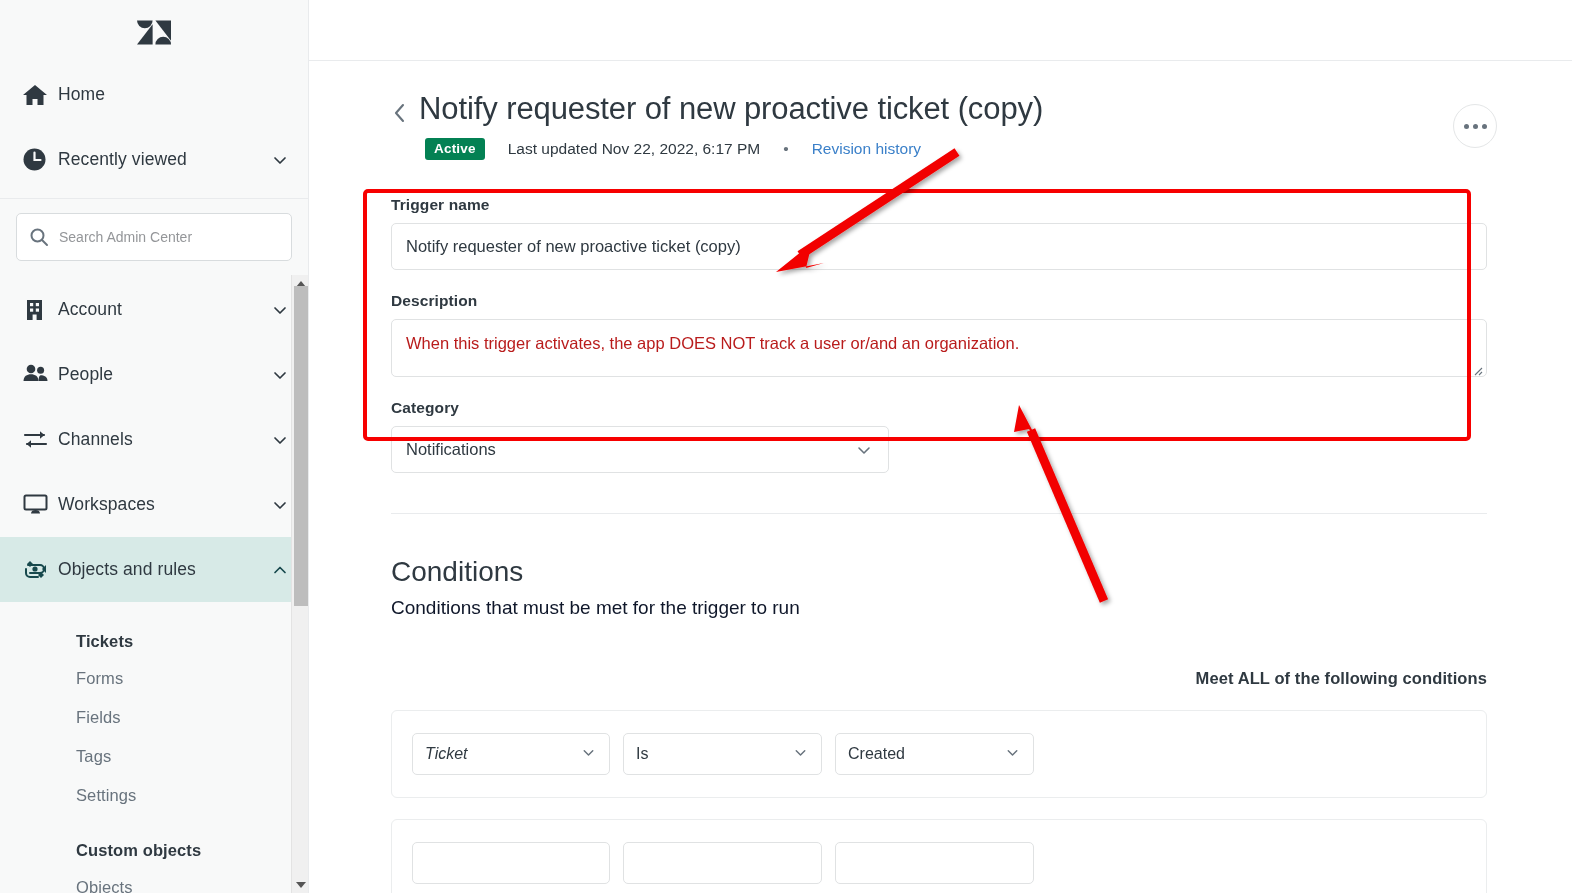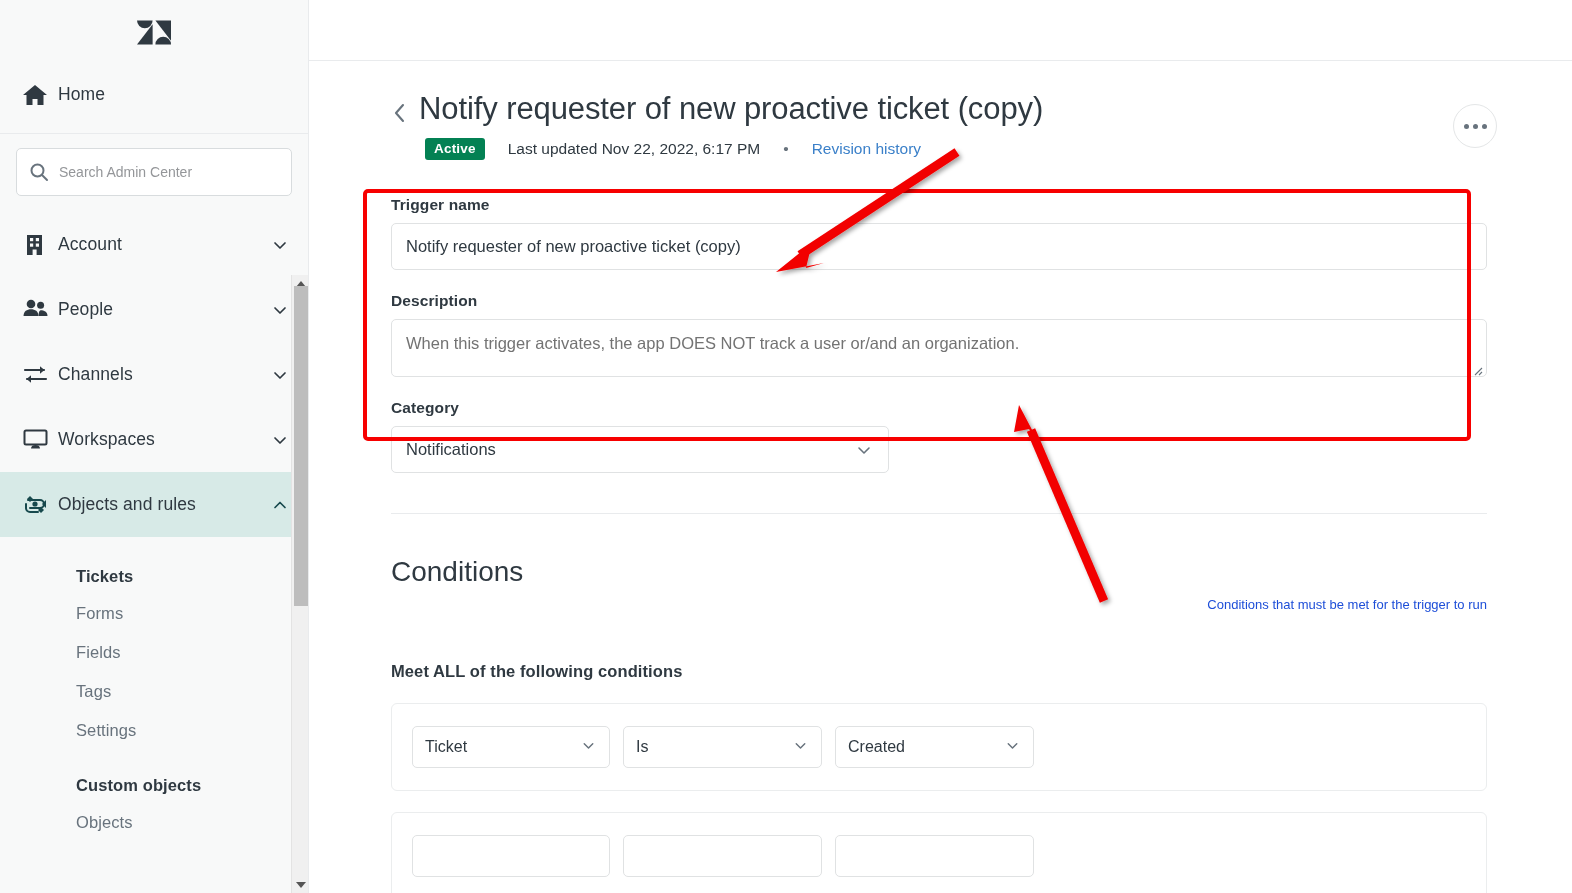--- a/index.html
+++ b/index.html
@@ -131,50 +131,50 @@
     letter-spacing: .1px;
   }
   .text-input {
     width: 100%; height: 47px; border: 1px solid #e0e2e3; border-radius: 5px;
     background: #fff; display: flex; align-items: center;
     padding: 0 14px; font-size: 16.5px; color: #2f3941;
   }
   .gap-18 { height: 22px; }
   .textarea-box {
     width: 100%; height: 58px; border: 1px solid #e0e2e3; border-radius: 5px;
-    background: #fff; padding: 14px 14px 0 14px; font-size: 16.5px; color: #737373;
+    background: #fff; padding: 14px 14px 0 14px; font-size: 16.5px; color: #b91c1c;
     position: relative;
   }
   .resize-grip {
     position: absolute; right: 3px; bottom: 3px; width: 12px; height: 12px;
     pointer-events: none;
   }
   .select-box {
     width: 498px; height: 47px; border: 1px solid #e0e2e3; border-radius: 5px;
     background: #fff; display: flex; align-items: center; justify-content: space-between;
     padding: 0 14px; font-size: 16.5px; color: #2f3941; cursor: pointer; gap: 12px;
   }
   .select-box .chev2 { color: #68737d; display: flex; }
 
   .hr-sep { height: 1px; background: #e9ebed; margin: 40px 85px 0 82px; }
 
   .sec-title { font-size: 28px; color: #2f3941; font-weight: normal; margin: 42px 0 0 0; }
-  .sec-sub { font-size: 13px; color: #1d4ed8; margin-top: 9px; text-align: right; }
-  .meet-all { font-size: 16.5px; color: #2f3941; font-weight: bold; margin-top: 50px; letter-spacing: .1px; }
+  .sec-sub { font-size: 19px; color: #0f172a; margin-top: 9px; }
+  .meet-all { font-size: 16.5px; color: #2f3941; font-weight: bold; margin-top: 50px; letter-spacing: .1px; text-align: right; }
 
   .cond-card {
     border: 1px solid #ebedee; border-radius: 6px; background: #fff;
     margin-top: 22px; padding: 22px 20px; display: flex; gap: 13px;
   }
   .cond-select {
     height: 42px; border: 1px solid #e0e2e3; border-radius: 5px; background: #fff;
     display: flex; align-items: center; justify-content: space-between;
     padding: 0 12px; font-size: 16px; color: #2f3941; cursor: pointer;
   }
-  .cs1 { width: 198px; }
+  .cs1 { width: 198px; font-style: italic; }
   .cs2 { width: 199px; }
   .cs3 { width: 199px; }
 
   
   .annot-layer {
     position: absolute; left: 0; top: 0; width: 1572px; height: 893px;
     pointer-events: none; z-index: 50;
   }
   .red-box {
     position: absolute; border: 4px solid #f70000; border-radius: 5px;
@@ -200,20 +200,34 @@
     <div class="nav-top">
       <div class="nav-item">
         <span class="ico">
           <svg width="26" height="26" viewBox="0 0 26 26" fill="currentColor">
             <path d="M13 3 L25 13 H21.5 V23 H15.5 V17 H10.5 V23 H4.5 V13 H1 Z"></path>
           </svg>
         </span>
         <span class="lbl">Home</span>
       </div>
 
+      <div class="nav-item">
+        <span class="ico">
+          <svg width="25" height="25" viewBox="0 0 25 25" fill="currentColor">
+            <circle cx="12.5" cy="12.5" r="11"></circle>
+            <path d="M12.5 5.5 V13 H18.5" stroke="#f8f9f9" stroke-width="2.2" fill="none" stroke-linecap="round"></path>
+          </svg>
+        </span>
+        <span class="lbl">Recently viewed</span>
+        <span class="chev">
+          <svg width="20" height="20" viewBox="0 0 20 20" fill="none" stroke="currentColor" stroke-width="1.7">
+            <path d="M5 8 L10 13 L15 8" stroke-linecap="round" stroke-linejoin="round"></path>
+          </svg>
+        </span>
+      </div>
     </div>
 
     <div class="nav-divider"></div>
 
     <div class="search-wrap">
       <div class="search-box">
         <span class="s-ico">
           <svg width="20" height="20" viewBox="0 0 20 20" fill="none" stroke="currentColor" stroke-width="2">
             <circle cx="8.5" cy="8.5" r="6"></circle>
               <path d="M13 13 L18 18" stroke-linecap="round"></path>

